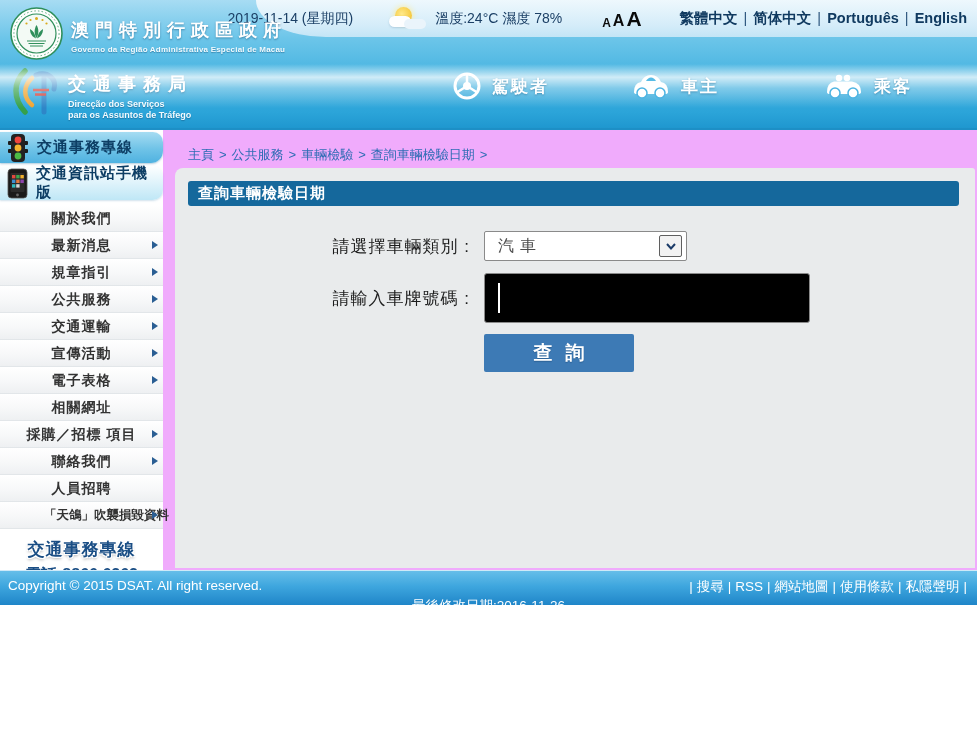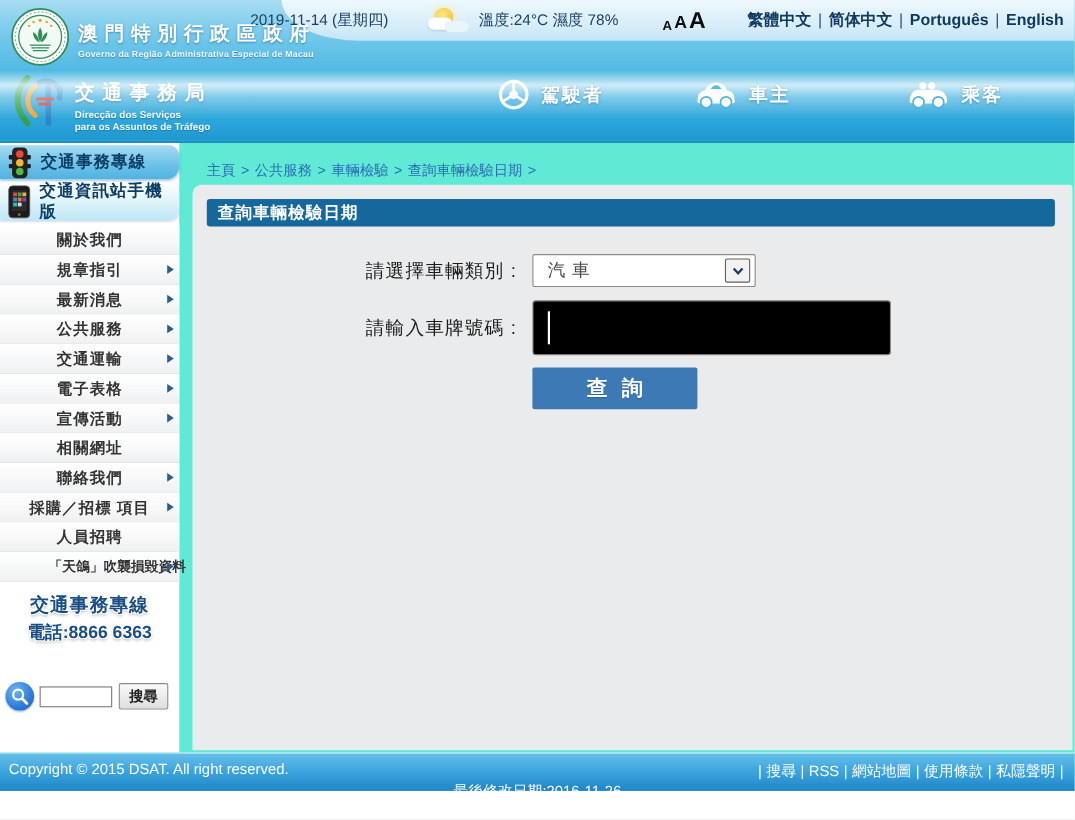--- a/index.html
+++ b/index.html
@@ -1,17 +1,17 @@
 <!DOCTYPE html>
 <html><head>
 <meta charset="utf-8">
 <style>
   * { margin:0; padding:0; box-sizing:border-box; }
   body { font-family:"Liberation Sans","DejaVu Sans",sans-serif; background:#fff; }
-  .page { position:relative; width:977px; height:719px; overflow:hidden; background:#5eead4; }
+  .page { position:relative; width:977px; height:605px; overflow:hidden; background:#f0abfc; }
 
   
   header.site-header{
     position:absolute; top:0; left:0; width:977px; height:130px;
     background:linear-gradient(180deg,#a7dcf3 0%,#6cc5e9 30%,#43b2e0 62%,#2ba4d9 88%,#1f97cf 100%);
     border-bottom:2px solid #1d8fc6;
   }
   .topstrip{
     position:absolute; top:0; left:256px; right:0; height:37px;
     background:linear-gradient(180deg,#eef8fd 0%,#d4ecf9 70%,#c3e5f6 100%);
@@ -278,29 +278,29 @@
               <rect x="10.2" y="16.2" width="3.4" height="3.4" fill="#d8d8d8"></rect>
           </g>
           <circle cx="11.5" cy="27" r="1.4" fill="#666"></circle>
         </svg>
       </span>
       <span>交通資訊站手機版</span>
     </div>
 
     <ul class="menu">
       <li><span>關於我們</span></li>
+      <li><span>最新消息</span><span class="sub-arrow"></span></li>
       <li><span>規章指引</span><span class="sub-arrow"></span></li>
-      <li><span>最新消息</span><span class="sub-arrow"></span></li>
       <li><span>公共服務</span><span class="sub-arrow"></span></li>
       <li><span>交通運輸</span><span class="sub-arrow"></span></li>
+      <li><span>宣傳活動</span><span class="sub-arrow"></span></li>
       <li><span>電子表格</span><span class="sub-arrow"></span></li>
-      <li><span>宣傳活動</span><span class="sub-arrow"></span></li>
       <li><span>相關網址</span></li>
+      <li><span>採購／招標 項目</span><span class="sub-arrow"></span></li>
       <li><span>聯絡我們</span><span class="sub-arrow"></span></li>
-      <li><span>採購／招標 項目</span><span class="sub-arrow"></span></li>
       <li><span>人員招聘</span></li>
       <li class="long"><span>「天鴿」吹襲損毀資料</span><span class="sub-arrow"></span></li>
     </ul>
 
     <div class="hotline">
       <div class="hotline-title">交通事務專線</div>
       <div class="hotline-phone">電話:8866 6363</div>
     </div>
 
     <div class="side-search">

